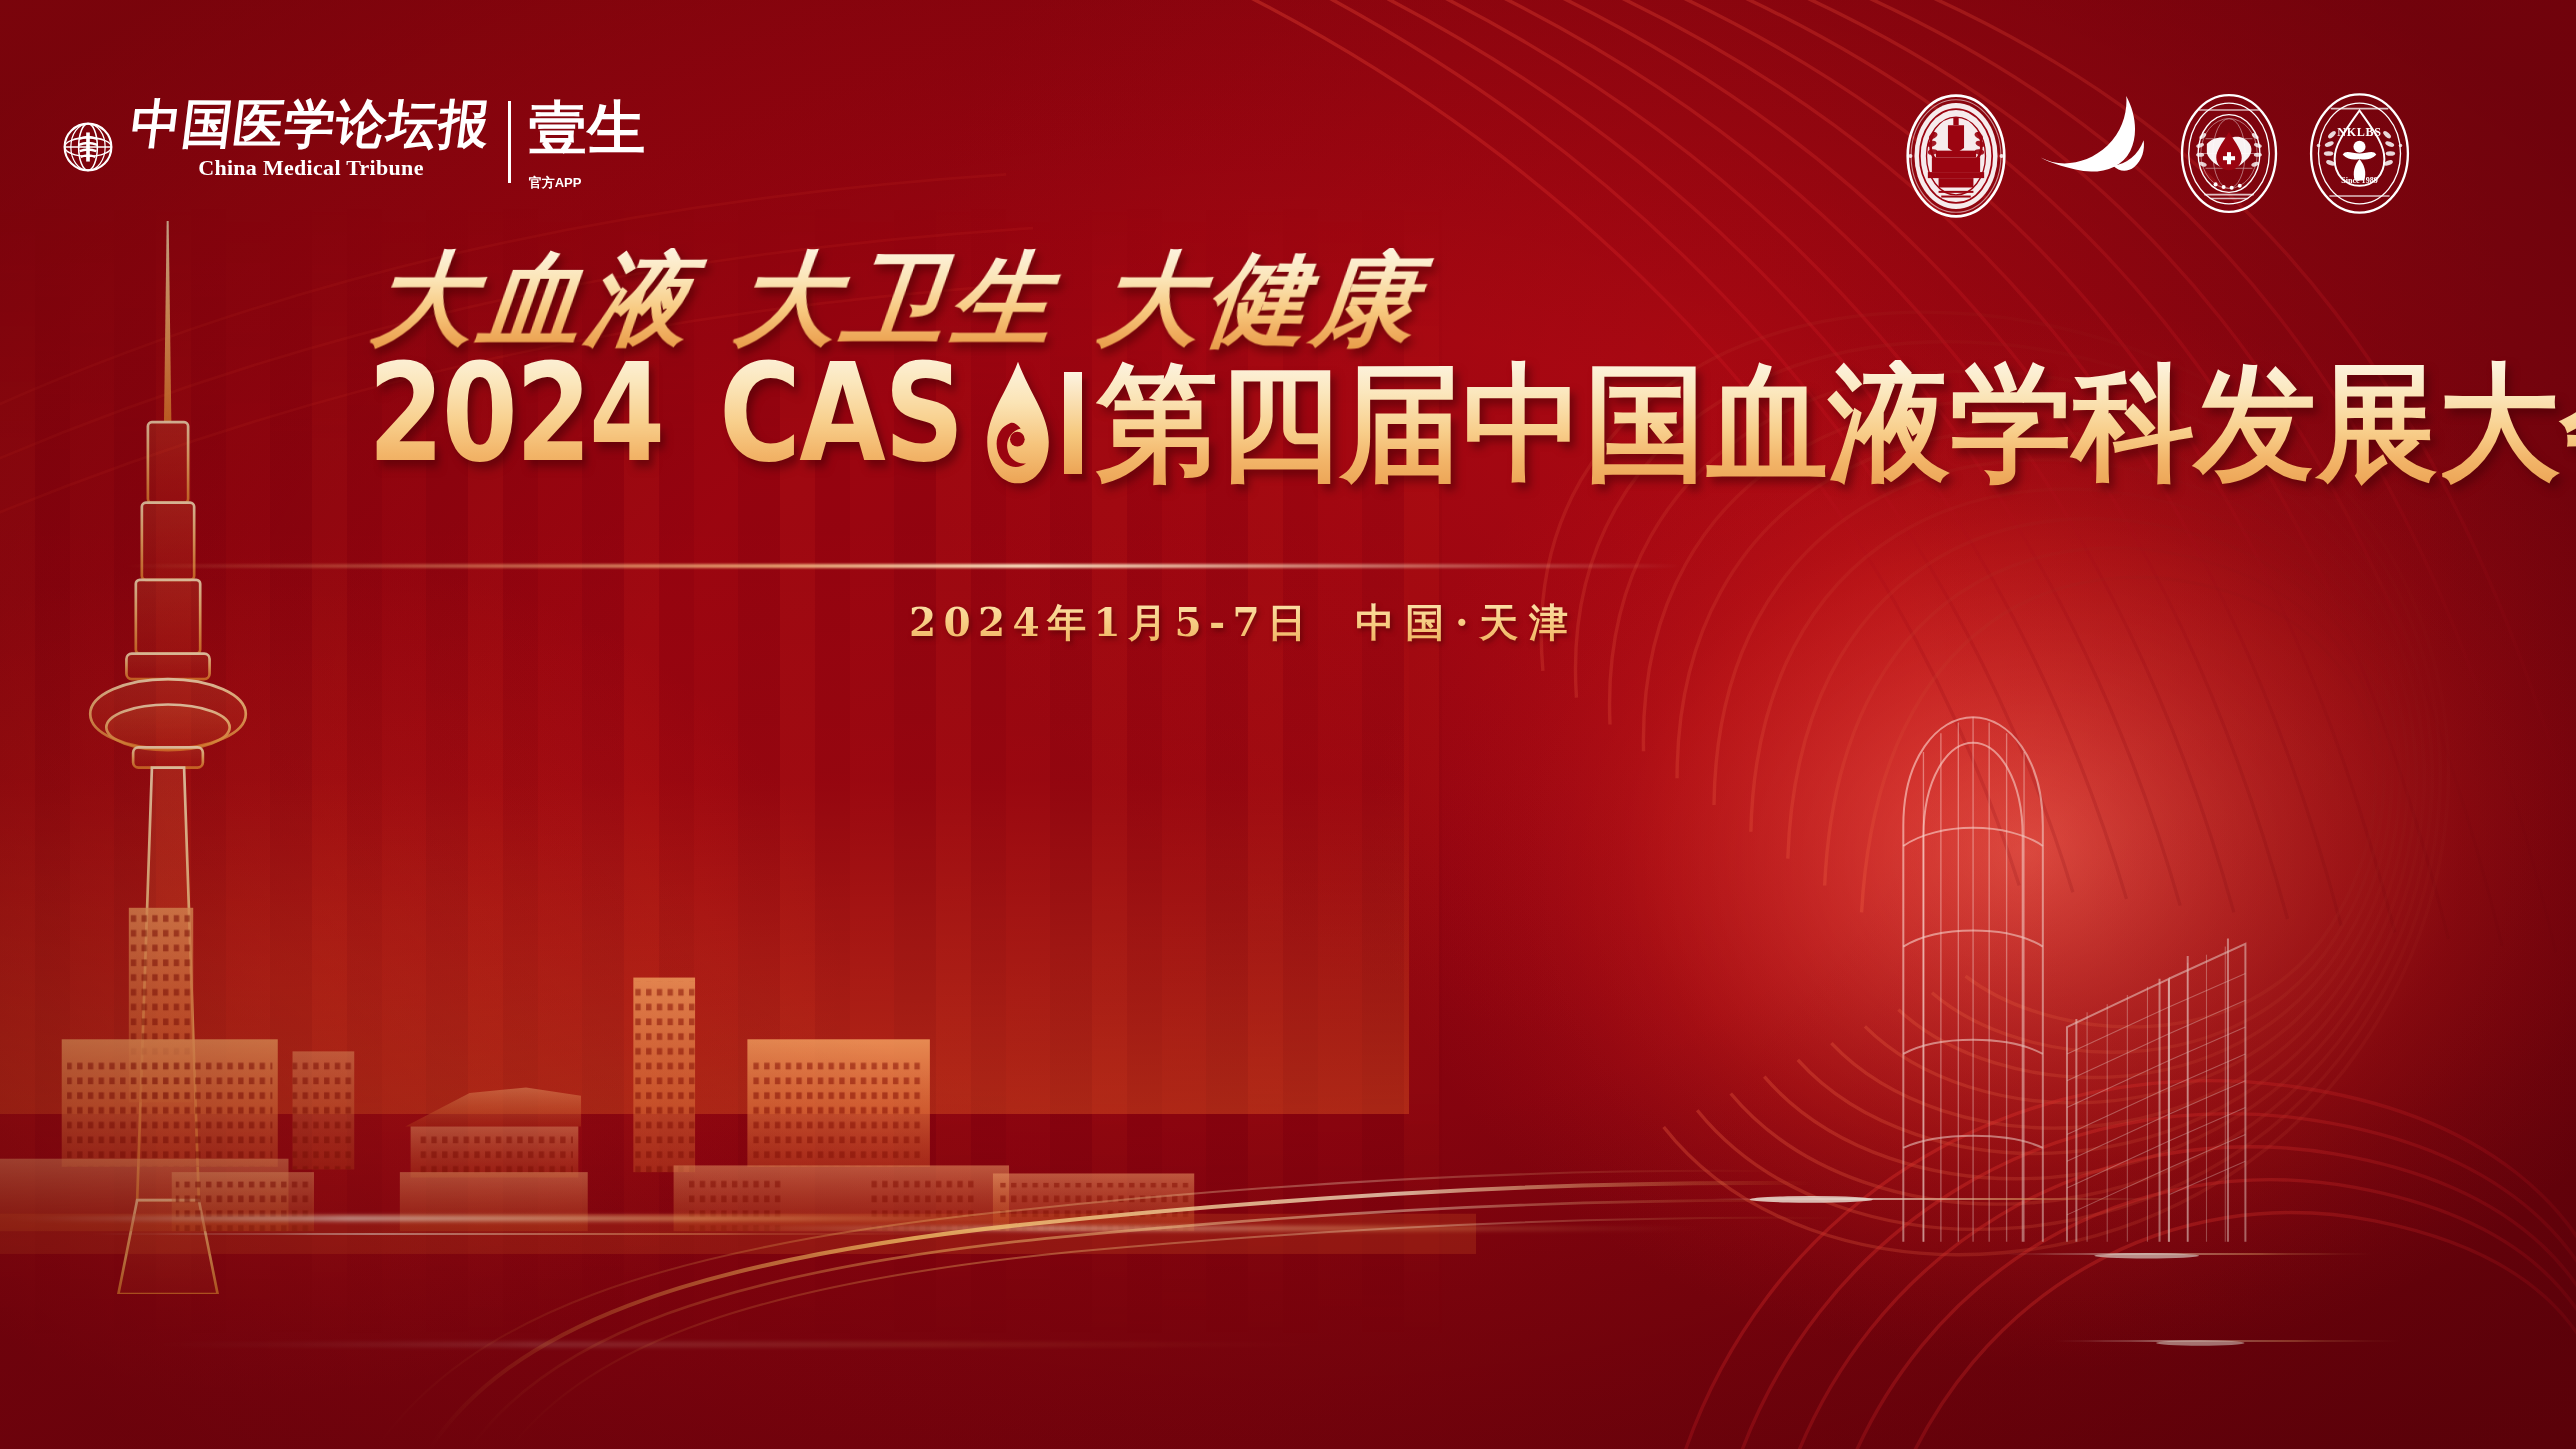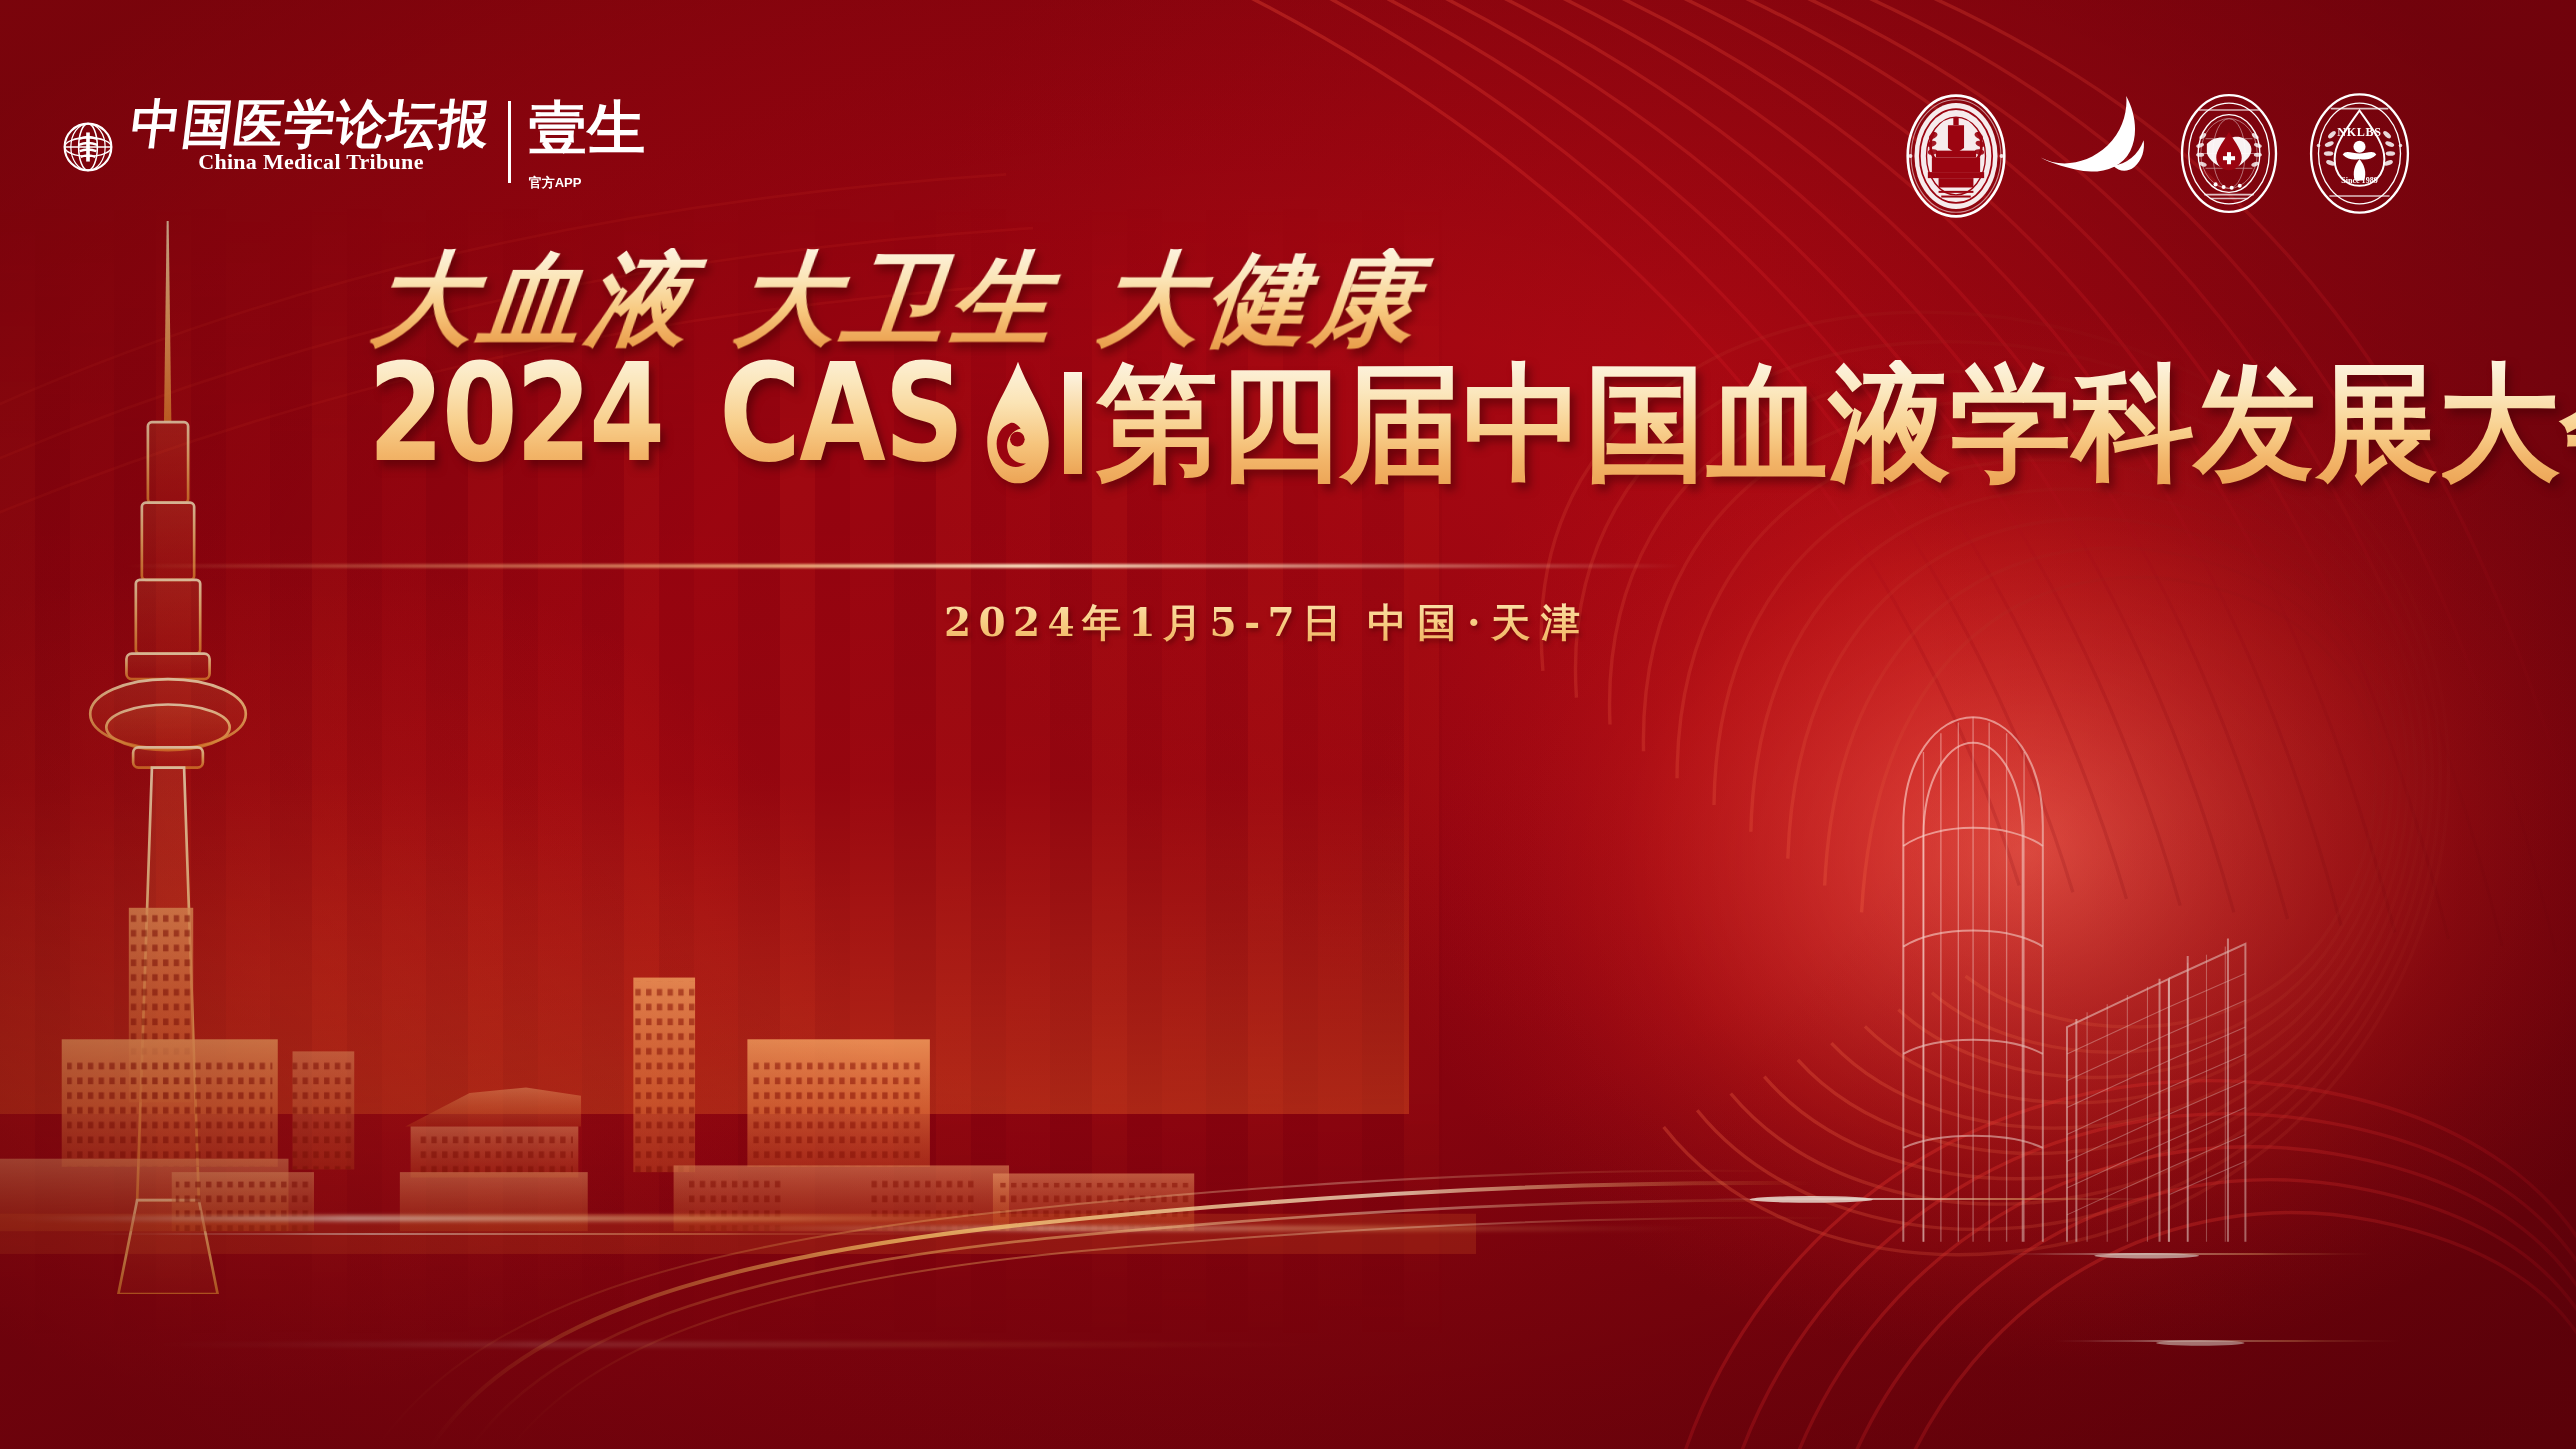--- a/index.html
+++ b/index.html
@@ -37,21 +37,21 @@
 
   
   .masthead { position:absolute; left:62px; top:101px; display:flex; align-items:center; gap:17.4px; }
   .globe-emblem { width:52px; height:52px; flex:0 0 auto; }
   .mh-text { display:flex; align-items:flex-start; gap:0; }
   .mh-cn-block { display:flex; flex-direction:column; align-items:center; }
   .mh-cn { font-family:"Liberation Serif", serif; font-size:50px; font-weight:700;
            color:#fff; letter-spacing:1.3px; line-height:.95;
            transform:skewX(-7deg) scaleY(1.05); white-space:nowrap; }
   .mh-en { font-family:"Liberation Serif", serif; font-size:22px; font-weight:700;
-           color:#fff; letter-spacing:0.3px; white-space:nowrap; }
+           color:#fff; letter-spacing:0.3px; margin-top:6px; white-space:nowrap; }
   .mh-divider { width:3.4px; height:82px; background:#fff; margin:0 17.4px; flex:0 0 auto; align-self:flex-start; }
   .mh-app-block { display:flex; flex-direction:column; align-items:flex-start; }
   .mh-app-cn { font-family:"Liberation Serif", serif; font-size:58px; font-weight:700;
                color:#fff; letter-spacing:0.7px; line-height:.95; white-space:nowrap; }
   .mh-app-tag { font-size:13px; font-weight:700; color:#fff; letter-spacing:0; margin-top:18px; white-space:nowrap; }
 
   
   .partners { position:absolute; right:166px; top:93px; display:flex; gap:31px; }
   .emblem { flex:0 0 auto; }
 
@@ -89,21 +89,21 @@
                filter:drop-shadow(5.4px 6.7px 4px rgba(70,0,5,.55)); white-space:nowrap; }
   .title-year { font-size:119px; letter-spacing:-2.7px; transform:scaleY(1.14) scaleX(.92); transform-origin:left bottom; }
   .title-cas  { font-size:119px; letter-spacing:-2px; transform:scaleY(1.14) scaleX(.94); transform-origin:left bottom; margin-left:31px; }
   .drop-glyph { width:78px; height:127px; margin-left:1.3px; margin-right:2.7px;
                 filter:drop-shadow(5.4px 6.7px 4px rgba(70,0,5,.5)); }
   .title-bar { width:17.4px; height:102px; margin:0 14.8px 0 4px;
                background:linear-gradient(to bottom,#fdf4e2,#f6c97f 60%,#eca455);
                box-shadow:5.4px 6.7px 4px rgba(70,0,5,.45); }
   .title-main { font-size:122px; letter-spacing:0px; transform:scaleY(1.04); }
 
-  .dateline { position:absolute; left:944px; top:596px; display:flex; align-items:baseline; gap:19px;
+  .dateline { position:absolute; left:909px; top:596px; display:flex; align-items:baseline; gap:42px;
               font-family:"DejaVu Serif", serif; font-weight:700; white-space:nowrap; }
   .dl-date, .dl-place { font-size:39px; letter-spacing:7.4px;
               background:linear-gradient(to bottom,#fce6b4 0%,#f8cf86 45%,#efab57 100%);
               -webkit-background-clip:text; background-clip:text; color:transparent;
               filter:drop-shadow(2.7px 3.4px 2.7px rgba(60,0,0,.5)); }
   .dl-place { letter-spacing:10.7px; }
 
   .titleline { position:absolute; left:121px; top:564px; width:1563px; height:4px;
     background:linear-gradient(90deg, rgba(255,170,90,0) 0%, rgba(255,205,140,.75) 42%, rgba(255,235,200,.95) 58%, rgba(255,170,90,0) 100%);
     filter:blur(1.3px); }

